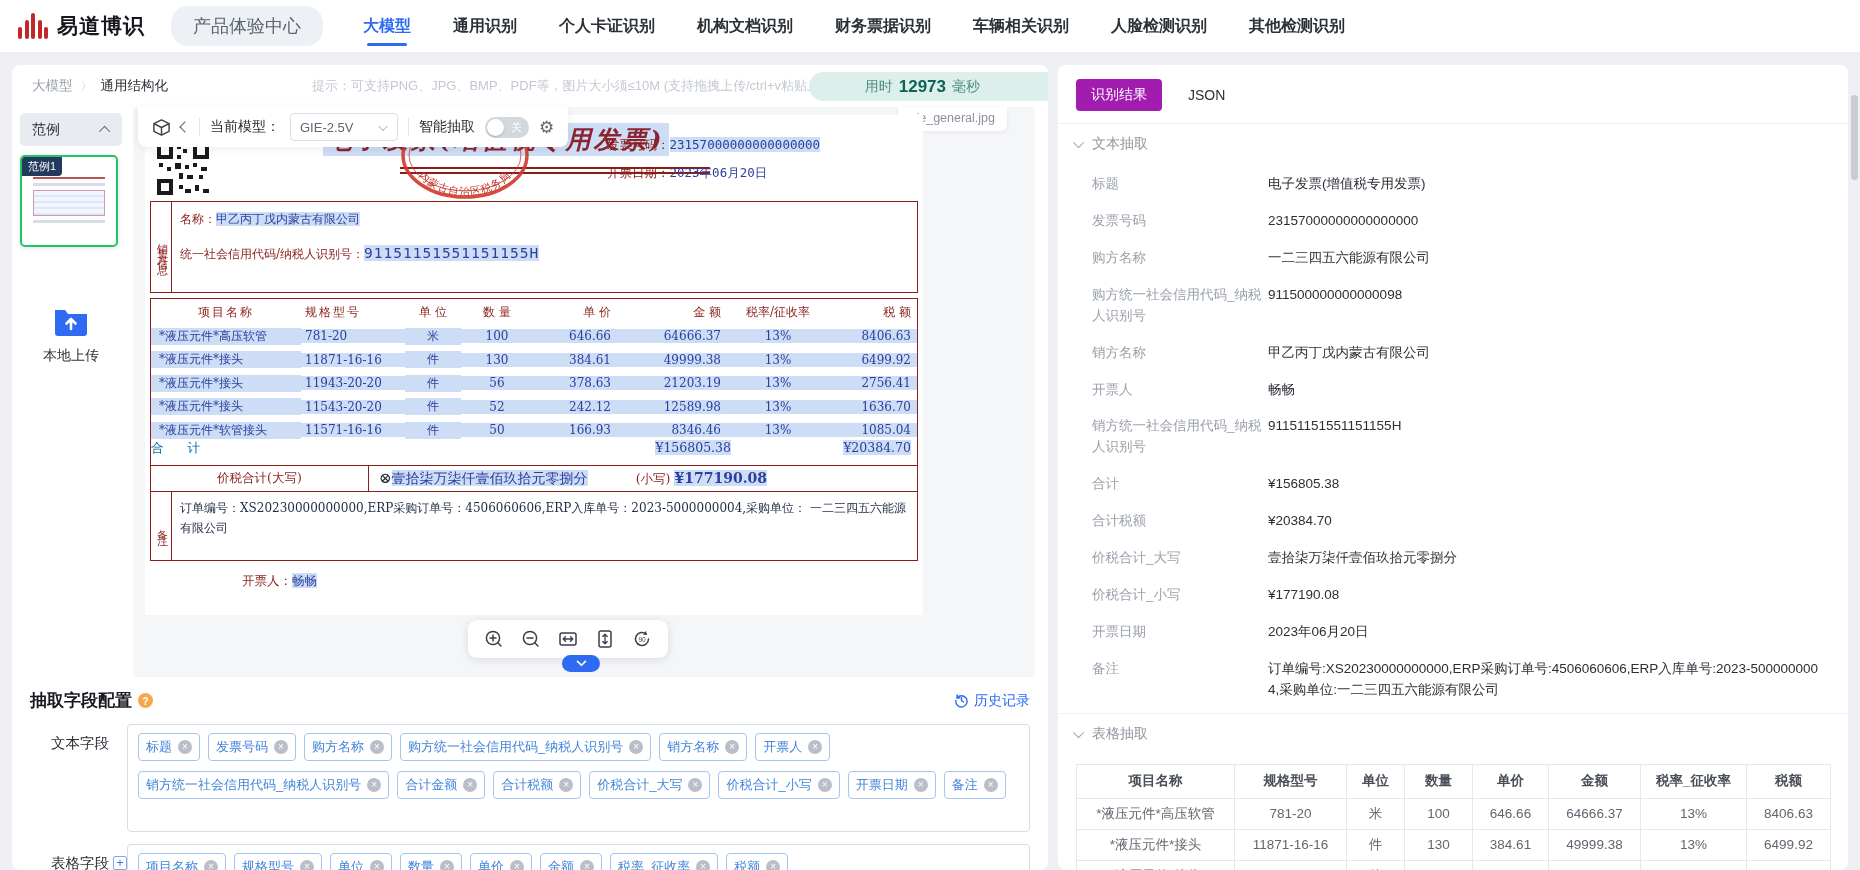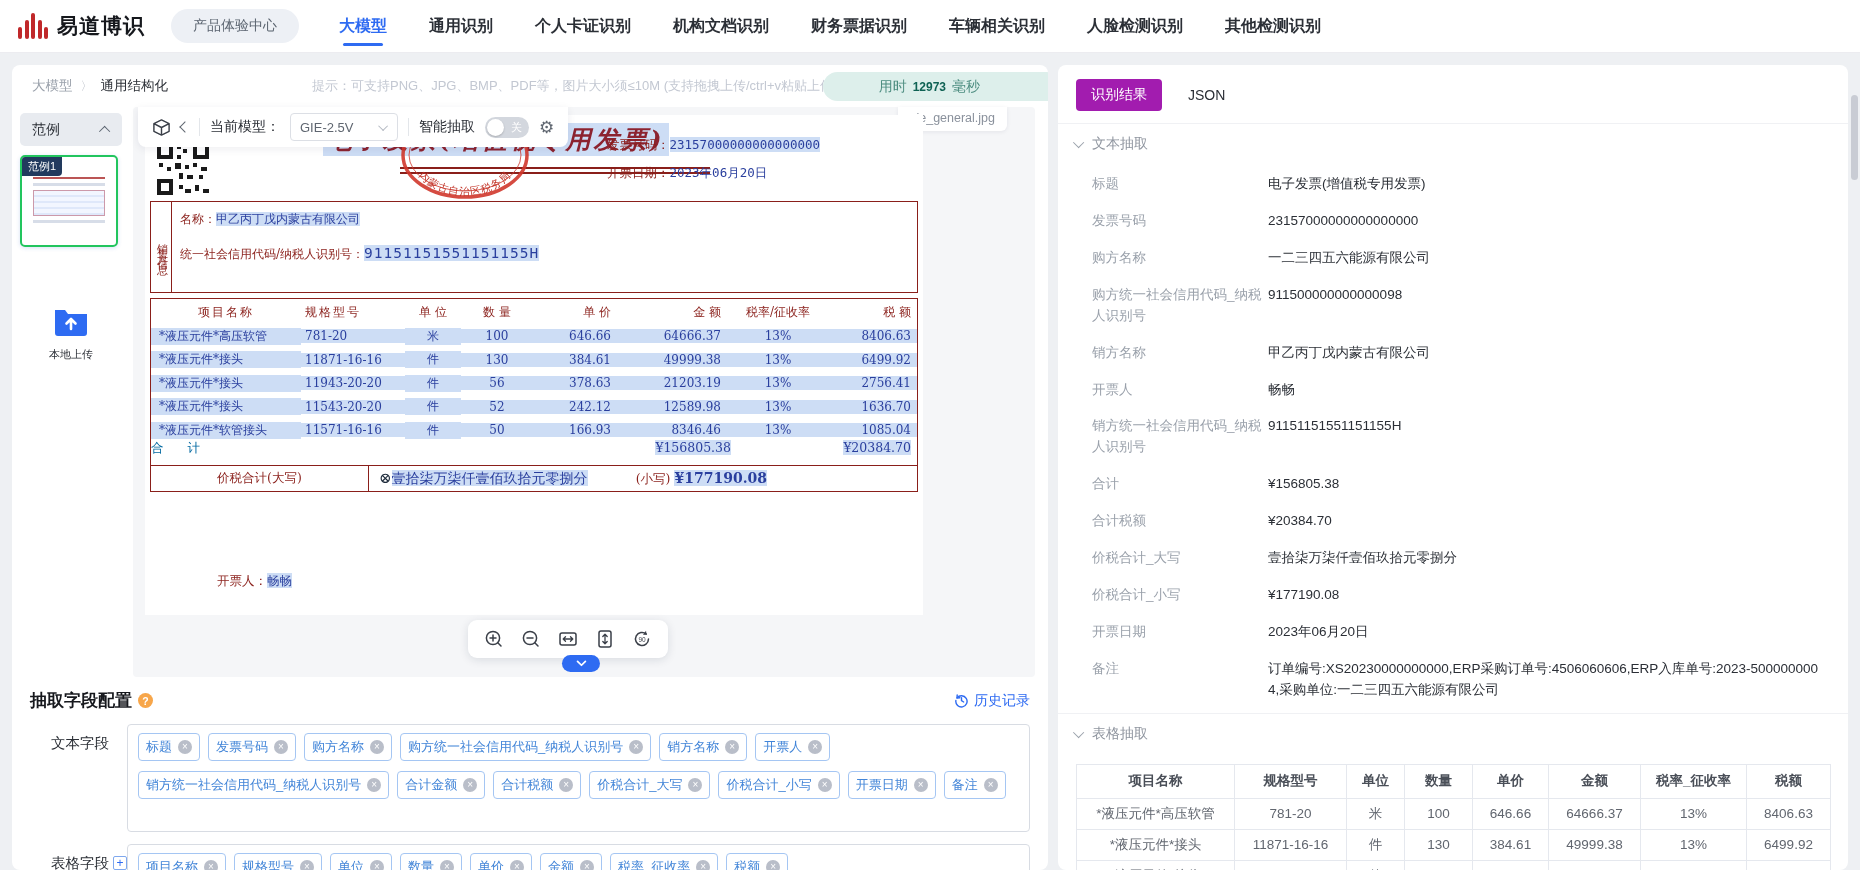--- a/index.html
+++ b/index.html
@@ -9,21 +9,21 @@
   
   .topnav { height:53px; background:#fff; border-bottom:1px solid #ececf0;
     display:flex; align-items:center; padding:6px 18px; position:relative; z-index:5;text-align:center; }
   .logo { display:flex; align-items:center; gap:9px; margin-right:26px; }
   .logo-bars { display:flex; align-items:flex-end; gap:2.5px; height:26px; }
   .logo-bars i { width:4px; background:#c0282a; border-radius:2px; display:block; }
   .logo-bars i:nth-child(1){height:12px} .logo-bars i:nth-child(2){height:19px}
   .logo-bars i:nth-child(3){height:26px} .logo-bars i:nth-child(4){height:19px}
   .logo-bars i:nth-child(5){height:12px}
   .logo-text { font-size:21px; font-weight:700; color:#16181d; letter-spacing:1px; }
-  .nav-pill { background:#edf0f5; color:#5b6470; font-size:14px; border-radius:17px;
+  .nav-pill { background:#edf0f5; color:#5b6470; font-size:18px; border-radius:17px;
     padding:8px 22px; margin-right:40px; cursor:pointer; }
   .nav-menu { display:flex; align-items:center; gap:42px; height:100%; }
   .nav-item { font-size:16px; color:#2b2f36; font-weight:600; height:100%;
     display:flex; align-items:center; position:relative; cursor:pointer; white-space:nowrap; }
   .nav-item.active { color:#2e6bf2; }
   .nav-item.active::after { content:""; position:absolute; left:4px; right:4px; bottom:0;
     height:3px; background:#2e6bf2; border-radius:2px; }
 
   
   .left-card { position:absolute; left:12px; top:65px; width:1036px; height:805px;
@@ -36,42 +36,42 @@
   
   .lc-header { height:42px; display:flex; align-items:center; position:relative; padding-left:20px; }
   .breadcrumb { display:flex; align-items:center; gap:8px; font-size:13.5px; }
   .bc-root { color:#9aa1ab; cursor:pointer; }
   .bc-sep { color:#b9bec7; font-size:12px; }
   .bc-cur { color:#2b2f36; }
   .upload-hint { position:absolute; left:300px; font-size:13px; color:#c3c8d2; }
   .time-badge { position:absolute; right:0; top:7px; height:29px; background:#ddefeb;
     border-radius:15px 0 0 15px; display:flex; align-items:center; gap:6px;
     padding:0 68px 0 56px; font-size:14px; color:#4d8d80; }
-  .time-badge b { color:#0f6254; font-size:12px; }
+  .time-badge b { color:#0f6254; font-size:17px; }
 
   
   .lc-body { display:flex; height:570px; }
   .sidebar { width:116px; padding:6px 6px 0 8px; flex-shrink:0; }
   .sb-examples-hd { height:33px; background:#e8ebf0; border-radius:5px; display:flex;
     align-items:center; justify-content:space-between; padding:0 12px; font-size:14px;
     color:#2b2f36; cursor:pointer; }
   .caret-up { width:8px; height:8px; border-left:1.5px solid #5b6470; border-top:1.5px solid #5b6470;
     transform:rotate(45deg) translateY(2px); }
   .sb-example { margin-top:9px; width:98px; height:92px; background:#fff; border:2px solid #22c55e;
     border-radius:5px; position:relative; cursor:pointer; box-shadow:0 1px 4px rgba(40,90,200,.18); overflow:hidden;}
   .sb-example-tag { position:absolute; left:0; top:0; background:#223a5e; color:#fff;
     font-size:11px; padding:2px 6px; border-radius:0 0 4px 0; z-index:2;}
   .mini-invoice { position:absolute; inset:6px 5px 5px 5px; }
   .mini-invoice .mi-t { height:6px; border-bottom:2px solid #b55; margin:10px 6px 4px; }
   .mini-invoice .mi-l { height:3px; background:#d7dde8; margin:4px 6px; }
   .mini-invoice .mi-b { height:26px; border:1px solid #c9a; margin:4px 6px;
     background:repeating-linear-gradient(180deg,#f2f6ff 0 4px,#dfe8fa 4px 6px); }
   .sb-upload { margin-top:58px; display:flex; flex-direction:column; align-items:center;
     gap:10px; cursor:pointer; }
-  .sb-upload-label { font-size:11px; color:#2b2f36; }
+  .sb-upload-label { font-size:14px; color:#2b2f36; }
 
   .viewer { flex:1; margin:0 13px 0 5px; background:#f5f6f8; border-radius:4px; position:relative; }
 
   
   .viewer-toolbar { position:absolute; left:5px; top:0; height:40px; background:#fff;
     border-radius:0 0 8px 8px; box-shadow:0 2px 8px rgba(20,30,60,.08); display:flex;
     align-items:center; gap:10px; padding:0 14px; z-index:4; }
   .vt-divider { width:1px; height:18px; background:#e3e6ea; }
   .vt-label { font-size:14px; color:#2b2f36; white-space:nowrap; }
   .vt-select { width:108px; height:28px; border:1px solid #dcdfe5; border-radius:4px;
@@ -148,21 +148,21 @@
   .tt-label { width:218px; text-align:center; color:#8a1f1a; border-right:1.5px solid #8a1f1a;
     align-self:stretch; display:flex; align-items:center; justify-content:center; }
   .tt-cn { margin-left:10px; color:#2a3f9e; font-size:14px; }
   .tt-cn .sym { color:#1d2a3a; background:none; font-size:15px; }
   .tt-small { margin-left:auto; margin-right:150px; color:#8a1f1a; }
   .tt-num { color:#2a3f9e; font-size:14px; font-weight:700; }
 
   .remark-box { top:376px; height:70px; display:flex; }
   .remark-content { flex:1; padding:6px 8px; font-size:12px; color:#1f2a44; line-height:1.7;
     font-family:"DejaVu Serif", serif; }
-  .drawer-line { position:absolute; left:72px; top:458px; font-size:12.5px; color:#8a1f1a; }
+  .drawer-line { position:absolute; left:97px; top:458px; font-size:12.5px; color:#8a1f1a; }
   .drawer-line .v { color:#2a3f9e; }
 
   
   .config { padding:12px 18px 0; position:relative; }
   .cfg-title-row { display:flex; align-items:center; }
   .cfg-title { font-size:17px; font-weight:700; color:#16181d; }
   .help-dot { width:15px; height:15px; border-radius:50%; background:#f7a64a; color:#fff;
     font-size:10.5px; display:inline-flex; align-items:center; justify-content:center;
     margin-left:6px; font-weight:700; cursor:pointer; }
   .history-link { margin-left:auto; color:#2e6bf2; font-size:14px; display:flex; align-items:center;
@@ -423,20 +423,24 @@
             <span class="a2"><span class="amt inv-hl">¥20384.70</span></span>
           </div>
         </div>
 
         <div class="inv-box taxtotal-box">
           <span class="tt-label">价税合计(大写)</span>
           <span class="tt-cn"><span class="sym">⊗</span><span class="inv-hl">壹拾柒万柒仟壹佰玖拾元零捌分</span></span>
           <span class="tt-small"><span>(小写)</span> <span class="tt-num inv-hl">¥177190.08</span></span>
         </div>
 
+        <div class="inv-box remark-box">
+          <div class="vlabel">备注</div>
+          <div class="remark-content">订单编号：XS20230000000000,ERP采购订单号：4506060606,ERP入库单号：2023-5000000004,采购单位： 一二三四五六能源有限公司</div>
+        </div>
 
         <div class="drawer-line">
           <span>开票人：</span><span class="v inv-hl">畅畅</span>
         </div>
       </div>
 
       <div class="zoombar">
         <svg width="20" height="20" viewBox="0 0 20 20">
           <circle cx="9" cy="9" r="6.6" fill="none" stroke="#3a3f48" stroke-width="1.5"></circle>
           <path d="M9 6 v6 M6 9 h6 M13.8 13.8 L17 17" stroke="#3a3f48" stroke-width="1.5" fill="none" stroke-linecap="round"></path>

